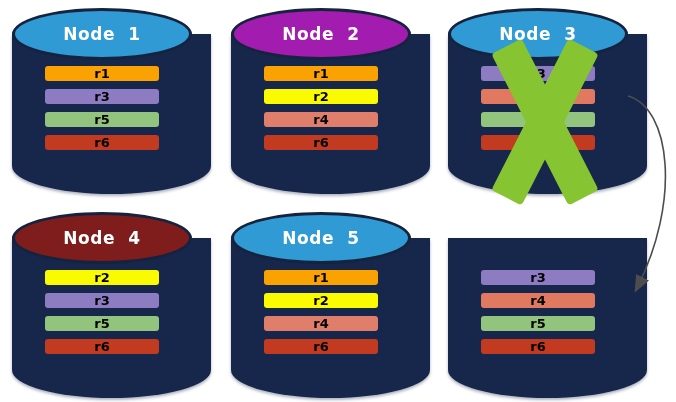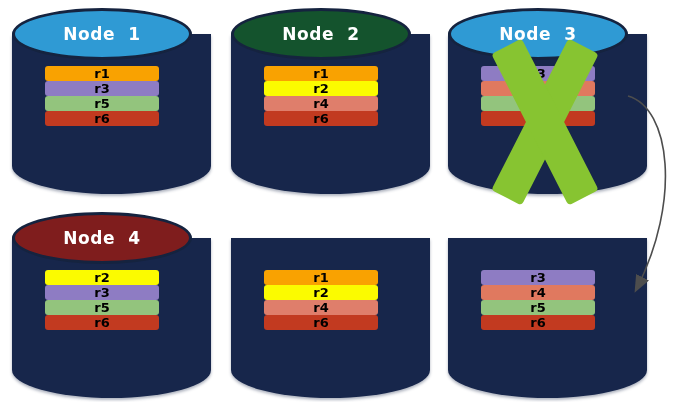--- a/index.html
+++ b/index.html
@@ -16,21 +16,21 @@
     position: absolute; left: 0; top: 0; width: 180px; height: 52px;
     border-radius: 50%; box-sizing: border-box; border: 3px solid #15233F;
     display: flex; align-items: center; justify-content: center; z-index: 2;
   }
   .node-title {
     color: #ffffff; font-weight: bold; font-size: 17px;
     word-spacing: 7px; letter-spacing: 0.5px;
   }
   .bars { position: absolute; left: 33px; top: 58px; width: 114px; z-index: 1; }
   .bar {
-    height: 15px; line-height: 15px; border-radius: 3px;
+    height: 15px; line-height: 15px; margin-bottom: 8px; border-radius: 3px;
     text-align: center; font-size: 13px; font-weight: bold; color: #000000;
   }
 
   .x-mark { position: absolute; left: 0; top: 0; z-index: 5; }
   .x-bar { position: absolute; left: 528px; top: 37px; width: 34px; height: 170px; border-radius: 4px; }
   .x-bar.a { transform: rotate(27deg); }
   .x-bar.b { transform: rotate(-27deg); }
 
   .arrow-layer { position: absolute; left: 0; top: 0; width: 676px; height: 402px; z-index: 4; pointer-events: none; }
 </style>
@@ -47,21 +47,21 @@
     <div class="bars">
       <div class="bar" style="background-color: rgb(249, 162, 1);">r1</div>
       <div class="bar" style="background-color: rgb(142, 124, 195);">r3</div>
       <div class="bar" style="background-color: rgb(147, 196, 125);">r5</div>
       <div class="bar" style="background-color: rgb(194, 58, 32);">r6</div>
     </div>
   </div>
 
   <div class="node" style="left:231px; top:8px;">
     <div class="cyl-body" style="background-color: rgb(23, 38, 75);"></div>
-    <div class="cyl-top" style="background-color: #14532d; align-items: center;">
+    <div class="cyl-top" style="background-color: #a21caf; align-items: center;">
       <span class="node-title">Node 2</span>
     </div>
     <div class="bars">
       <div class="bar" style="background-color: rgb(249, 162, 1);">r1</div>
       <div class="bar" style="background-color: rgb(251, 251, 0);">r2</div>
       <div class="bar" style="background-color: rgb(223, 126, 107);">r4</div>
       <div class="bar" style="background-color: rgb(194, 58, 32);">r6</div>
     </div>
   </div>
 
@@ -86,20 +86,23 @@
     <div class="bars">
       <div class="bar" style="background-color: rgb(251, 251, 0);">r2</div>
       <div class="bar" style="background-color: rgb(142, 124, 195);">r3</div>
       <div class="bar" style="background-color: rgb(147, 196, 125);">r5</div>
       <div class="bar" style="background-color: rgb(194, 58, 32);">r6</div>
     </div>
   </div>
 
   <div class="node" style="left:231px; top:212px;">
     <div class="cyl-body" style="background-color: rgb(23, 38, 75);"></div>
+    <div class="cyl-top" style="background-color: rgb(47, 154, 212);">
+      <span class="node-title">Node 5</span>
+    </div>
     <div class="bars">
       <div class="bar" style="background-color: rgb(249, 162, 1);">r1</div>
       <div class="bar" style="background-color: rgb(251, 251, 0);">r2</div>
       <div class="bar" style="background-color: rgb(223, 126, 107);">r4</div>
       <div class="bar" style="background-color: rgb(194, 58, 32);">r6</div>
     </div>
   </div>
 
   <div class="node" style="left:448px; top:212px;">
     <div class="cyl-body" style="background-color: rgb(23, 38, 75);"></div>

